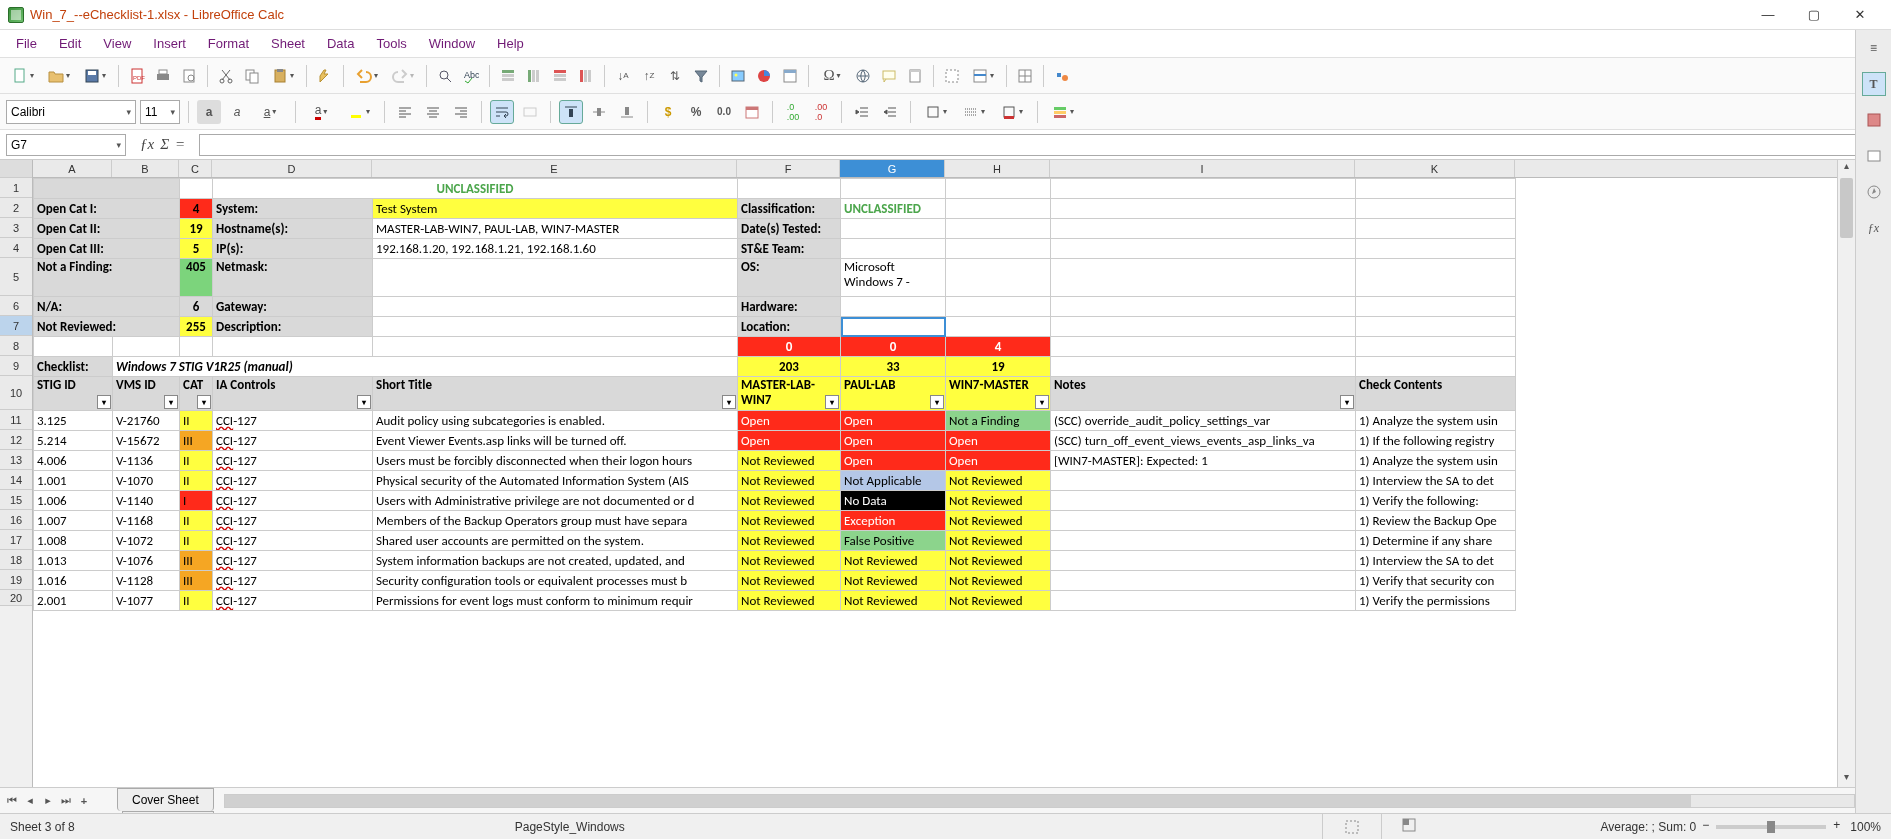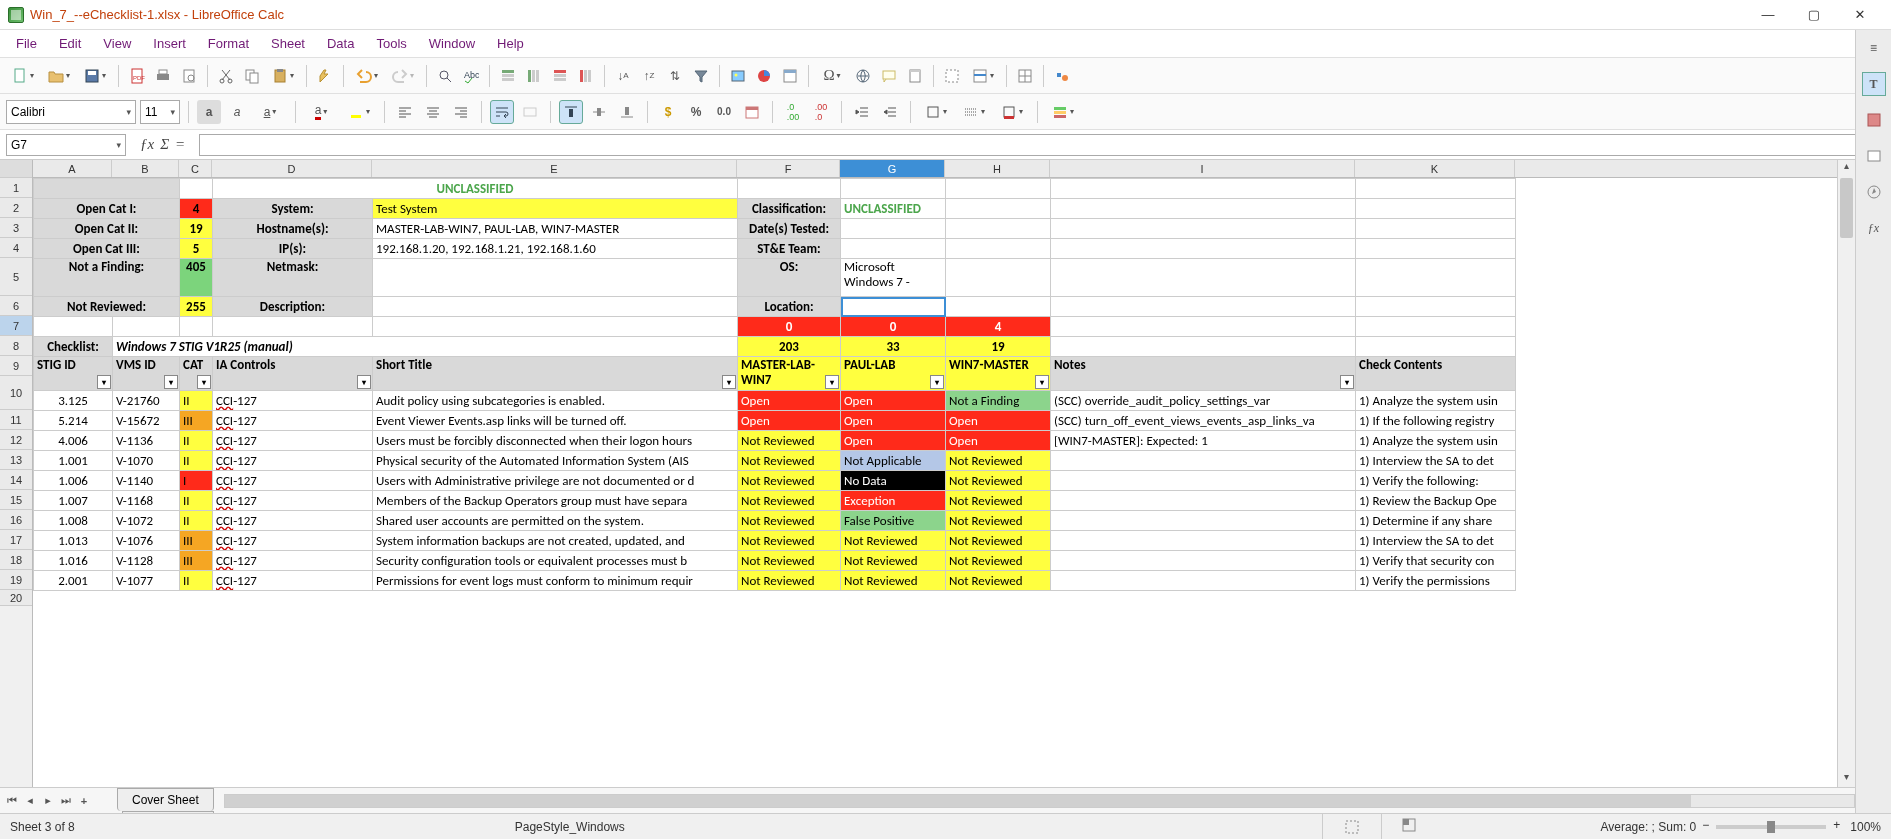--- a/index.html
+++ b/index.html
@@ -34,21 +34,21 @@
   .sheet-area { display: flex; position: absolute; top: 160px; left: 0; right: 36px; bottom: 52px; }
   .rowheads { width: 33px; background: #f0f0f0; border-right: 1px solid #bbb; }
   .rowhead { height: 20px; border-bottom: 1px solid #ccc; display: flex; align-items: center; justify-content: center; font-size: 11px; color: #333; background: #eaeaea; }
   .rowhead.sel { background: #bcd4ec; }
   .grid { flex: 1; position: relative; overflow: hidden; }
   .colheads { display: flex; height: 18px; background: #eaeaea; border-bottom: 1px solid #bbb; position: sticky; top: 0; }
   .colhead { border-right: 1px solid #ccc; display: flex; align-items: center; justify-content: center; font-size: 11px; color:#333;}
   .colhead.sel { background: #3d8fd6; color: #fff; }
   table.cells { border-collapse: collapse; table-layout: fixed; width: 1px; }
   table.cells td { border: 1px solid #ccc; height: 20px; padding: 0 3px; font-size: 13px; white-space: nowrap; overflow: hidden; font-family: Calibri, sans-serif; vertical-align: middle;}
-  .right { text-align: center; }
+  .right { text-align: left; }
   .center { text-align: center; }
   .bold { font-weight: bold; }
   .italic { font-style: italic; }
   .bg-grey { background: #d9d9d9; }
   .bg-red { background: #ff2a1a; color: #fff; }
   .bg-redtxt { background: #ff2a1a; color: #000; }
   .bg-yellow { background: #ffff3f; }
   .bg-green { background: #7cd47c; }
   .bg-green2 { background: #8cd48c; }
   .bg-orange { background: #f5a623; }
@@ -543,20 +543,31 @@
             <td class="cC bg-green center bold" style="vertical-align:top">405</td>
             <td class="cD bg-grey bold right" style="vertical-align:top">Netmask:</td>
             <td class="cE"></td>
             <td class="cF bg-grey bold right" style="vertical-align:top">OS:</td>
             <td class="cG" style="white-space:normal;vertical-align:top">Microsoft Windows 7 -</td>
             <td class="cH"></td>
             <td class="cI"></td>
             <td class="cJ"></td>
           </tr>
           <tr>
+            <td class="bg-grey bold right" colspan="2">N/A:</td>
+            <td class="cC center bg-grey bold">6</td>
+            <td class="cD bg-grey bold right">Gateway:</td>
+            <td class="cE"></td>
+            <td class="cF bg-grey bold right">Hardware:</td>
+            <td class="cG"></td>
+            <td class="cH"></td>
+            <td class="cI"></td>
+            <td class="cJ"></td>
+          </tr>
+          <tr>
             <td class="bg-grey bold right" colspan="2">Not Reviewed:</td>
             <td class="cC bg-yellow center bold">255</td>
             <td class="cD bg-grey bold right">Description:</td>
             <td class="cE"></td>
             <td class="cF bg-grey bold right">Location:</td>
             <td class="cG selcell"></td>
             <td class="cH"></td>
             <td class="cI"></td>
             <td class="cJ"></td>
           </tr>

